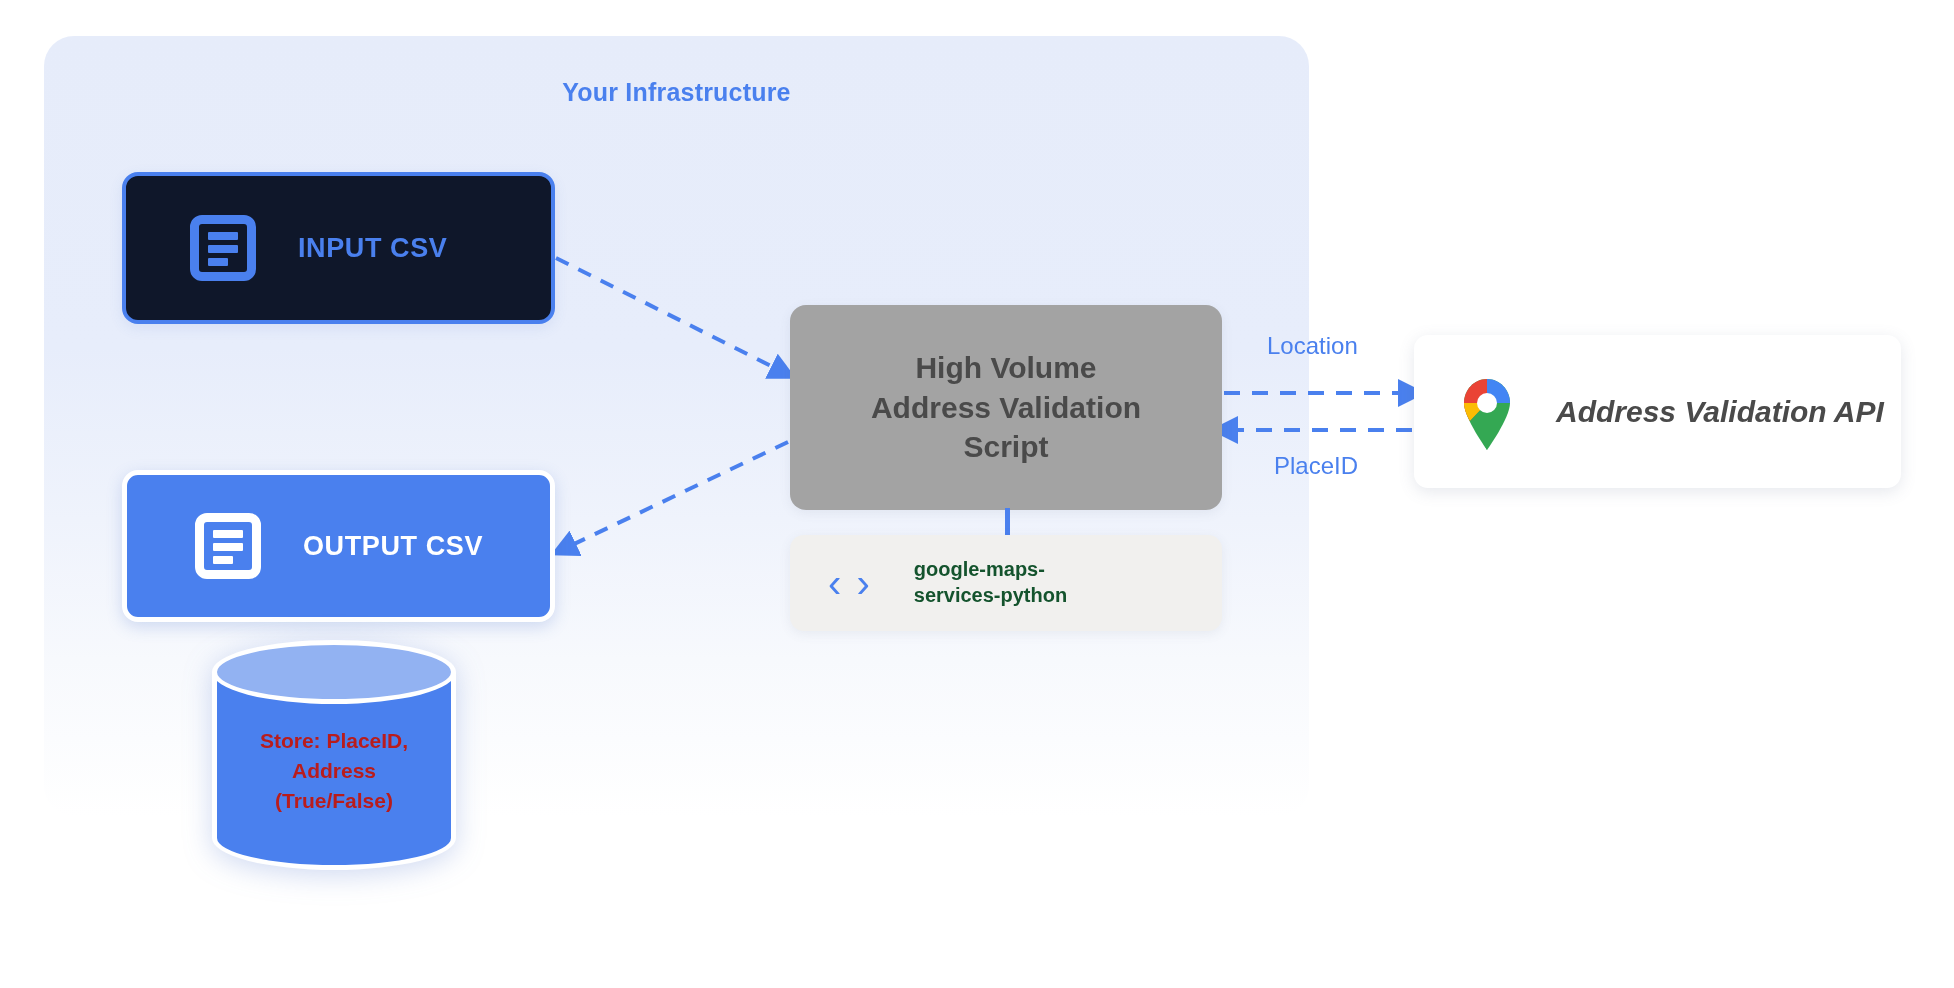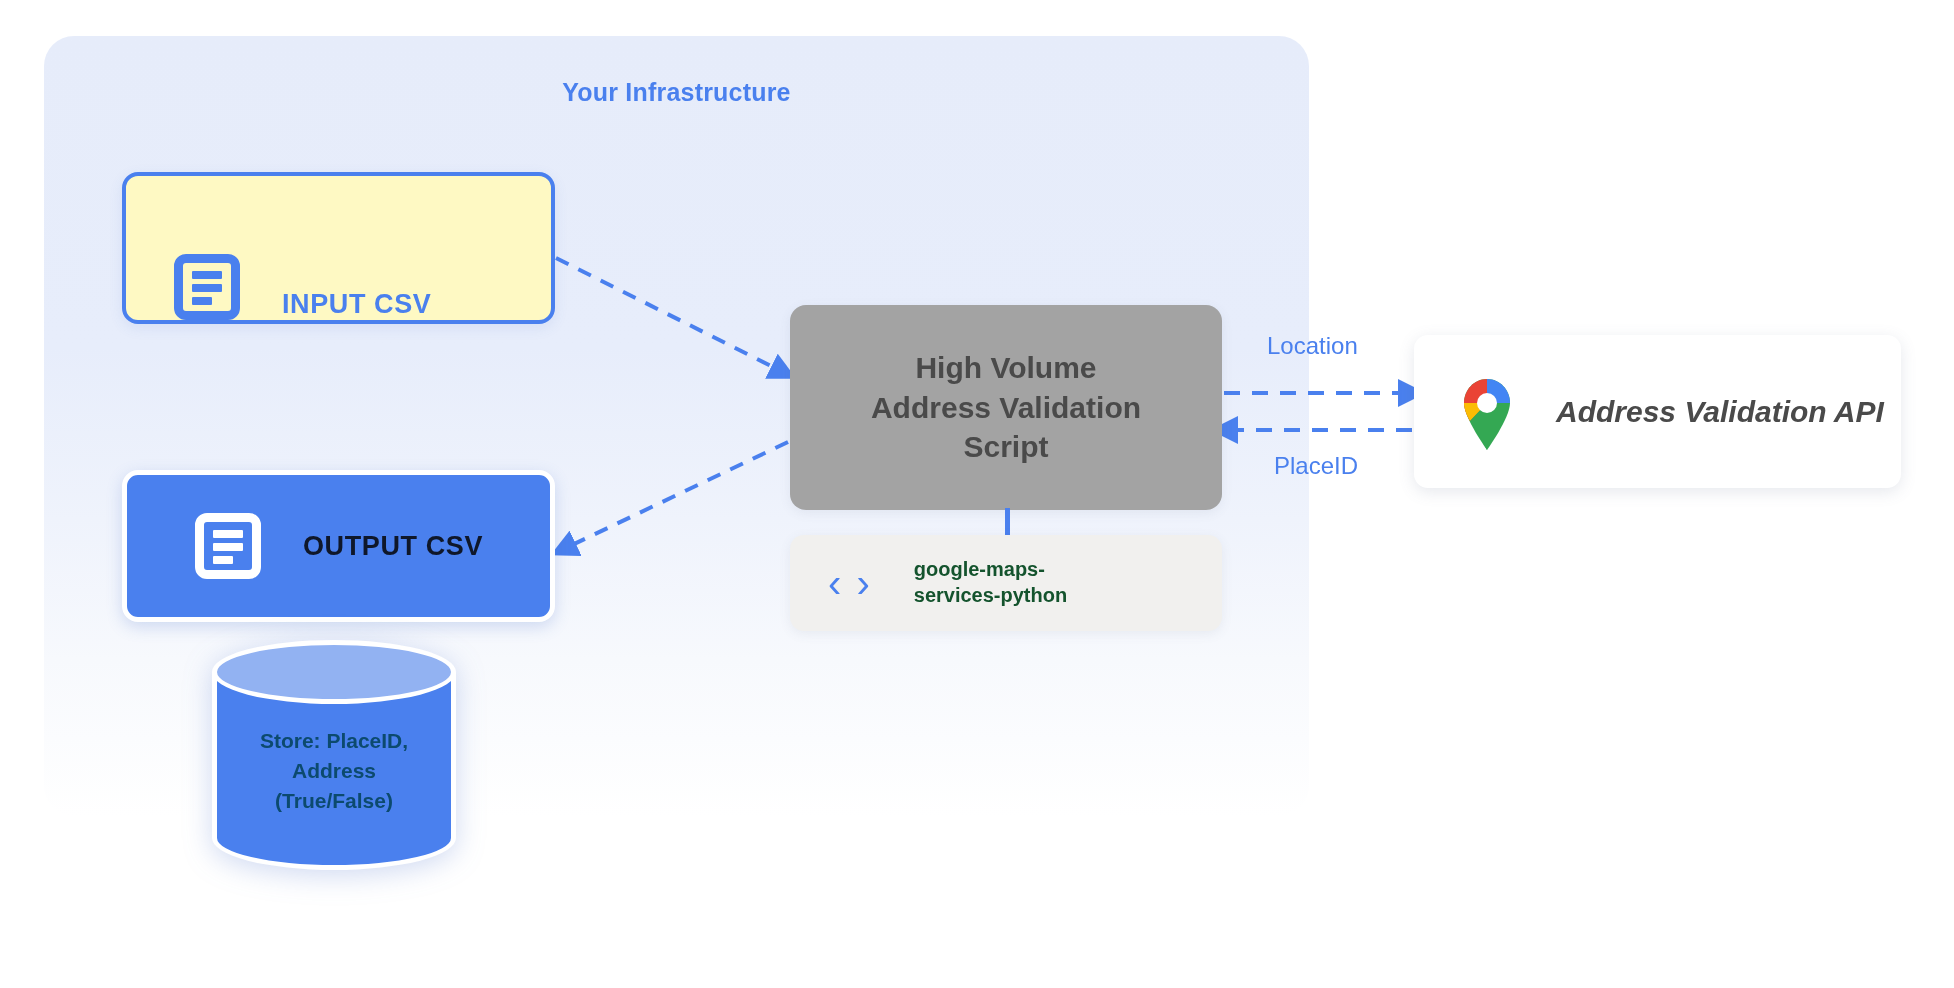--- a/index.html
+++ b/index.html
@@ -54,26 +54,25 @@
     align-items: center;
     border-radius: 16px;
   }
 
   
   .input-csv {
     left: 122px;
     top: 172px;
     width: 433px;
     height: 152px;
-    background: #fef9c3;
+    background: #0f172a;
     border: 4px solid #4a80ee;
     box-shadow: 0 4px 14px rgba(70,110,200,0.10);
-    padding-left: 48px;
+    padding-left: 64px;
     gap: 42px;
-    align-items: flex-end;
   }
 
   
   .output-csv {
     left: 122px;
     top: 470px;
     width: 433px;
     height: 152px;
     background: #4a80ee;
     border: 5px solid #ffffff;
@@ -81,21 +80,21 @@
     padding-left: 68px;
     gap: 42px;
   }
 
   .node-label {
     font-size: 27px;
     font-weight: bold;
     letter-spacing: 0.6px;
   }
   .input-csv .node-label  { color: #4a80ee; }
-  .output-csv .node-label { color: #0f172a; }
+  .output-csv .node-label { color: #ffffff; }
 
   
   .doc-icon {
     position: relative;
     width: 66px;
     height: 66px;
     border-radius: 12px;
     flex: none;
   }
   .doc-icon .frame {
@@ -148,21 +147,21 @@
     width: 244px; height: 64px;
     border-radius: 50%;
     background: #4a80ee;
     border: 5px solid #ffffff;
   }
   .db-text {
     position: absolute;
     left: 0; top: 86px;
     width: 244px;
     text-align: center;
-    color: #0c4a6e;
+    color: #b91c1c;
     font-size: 21px;
     font-weight: bold;
     line-height: 1.42;
     z-index: 3;
   }
 
   
   .script-box {
     position: absolute;
     left: 790px;

